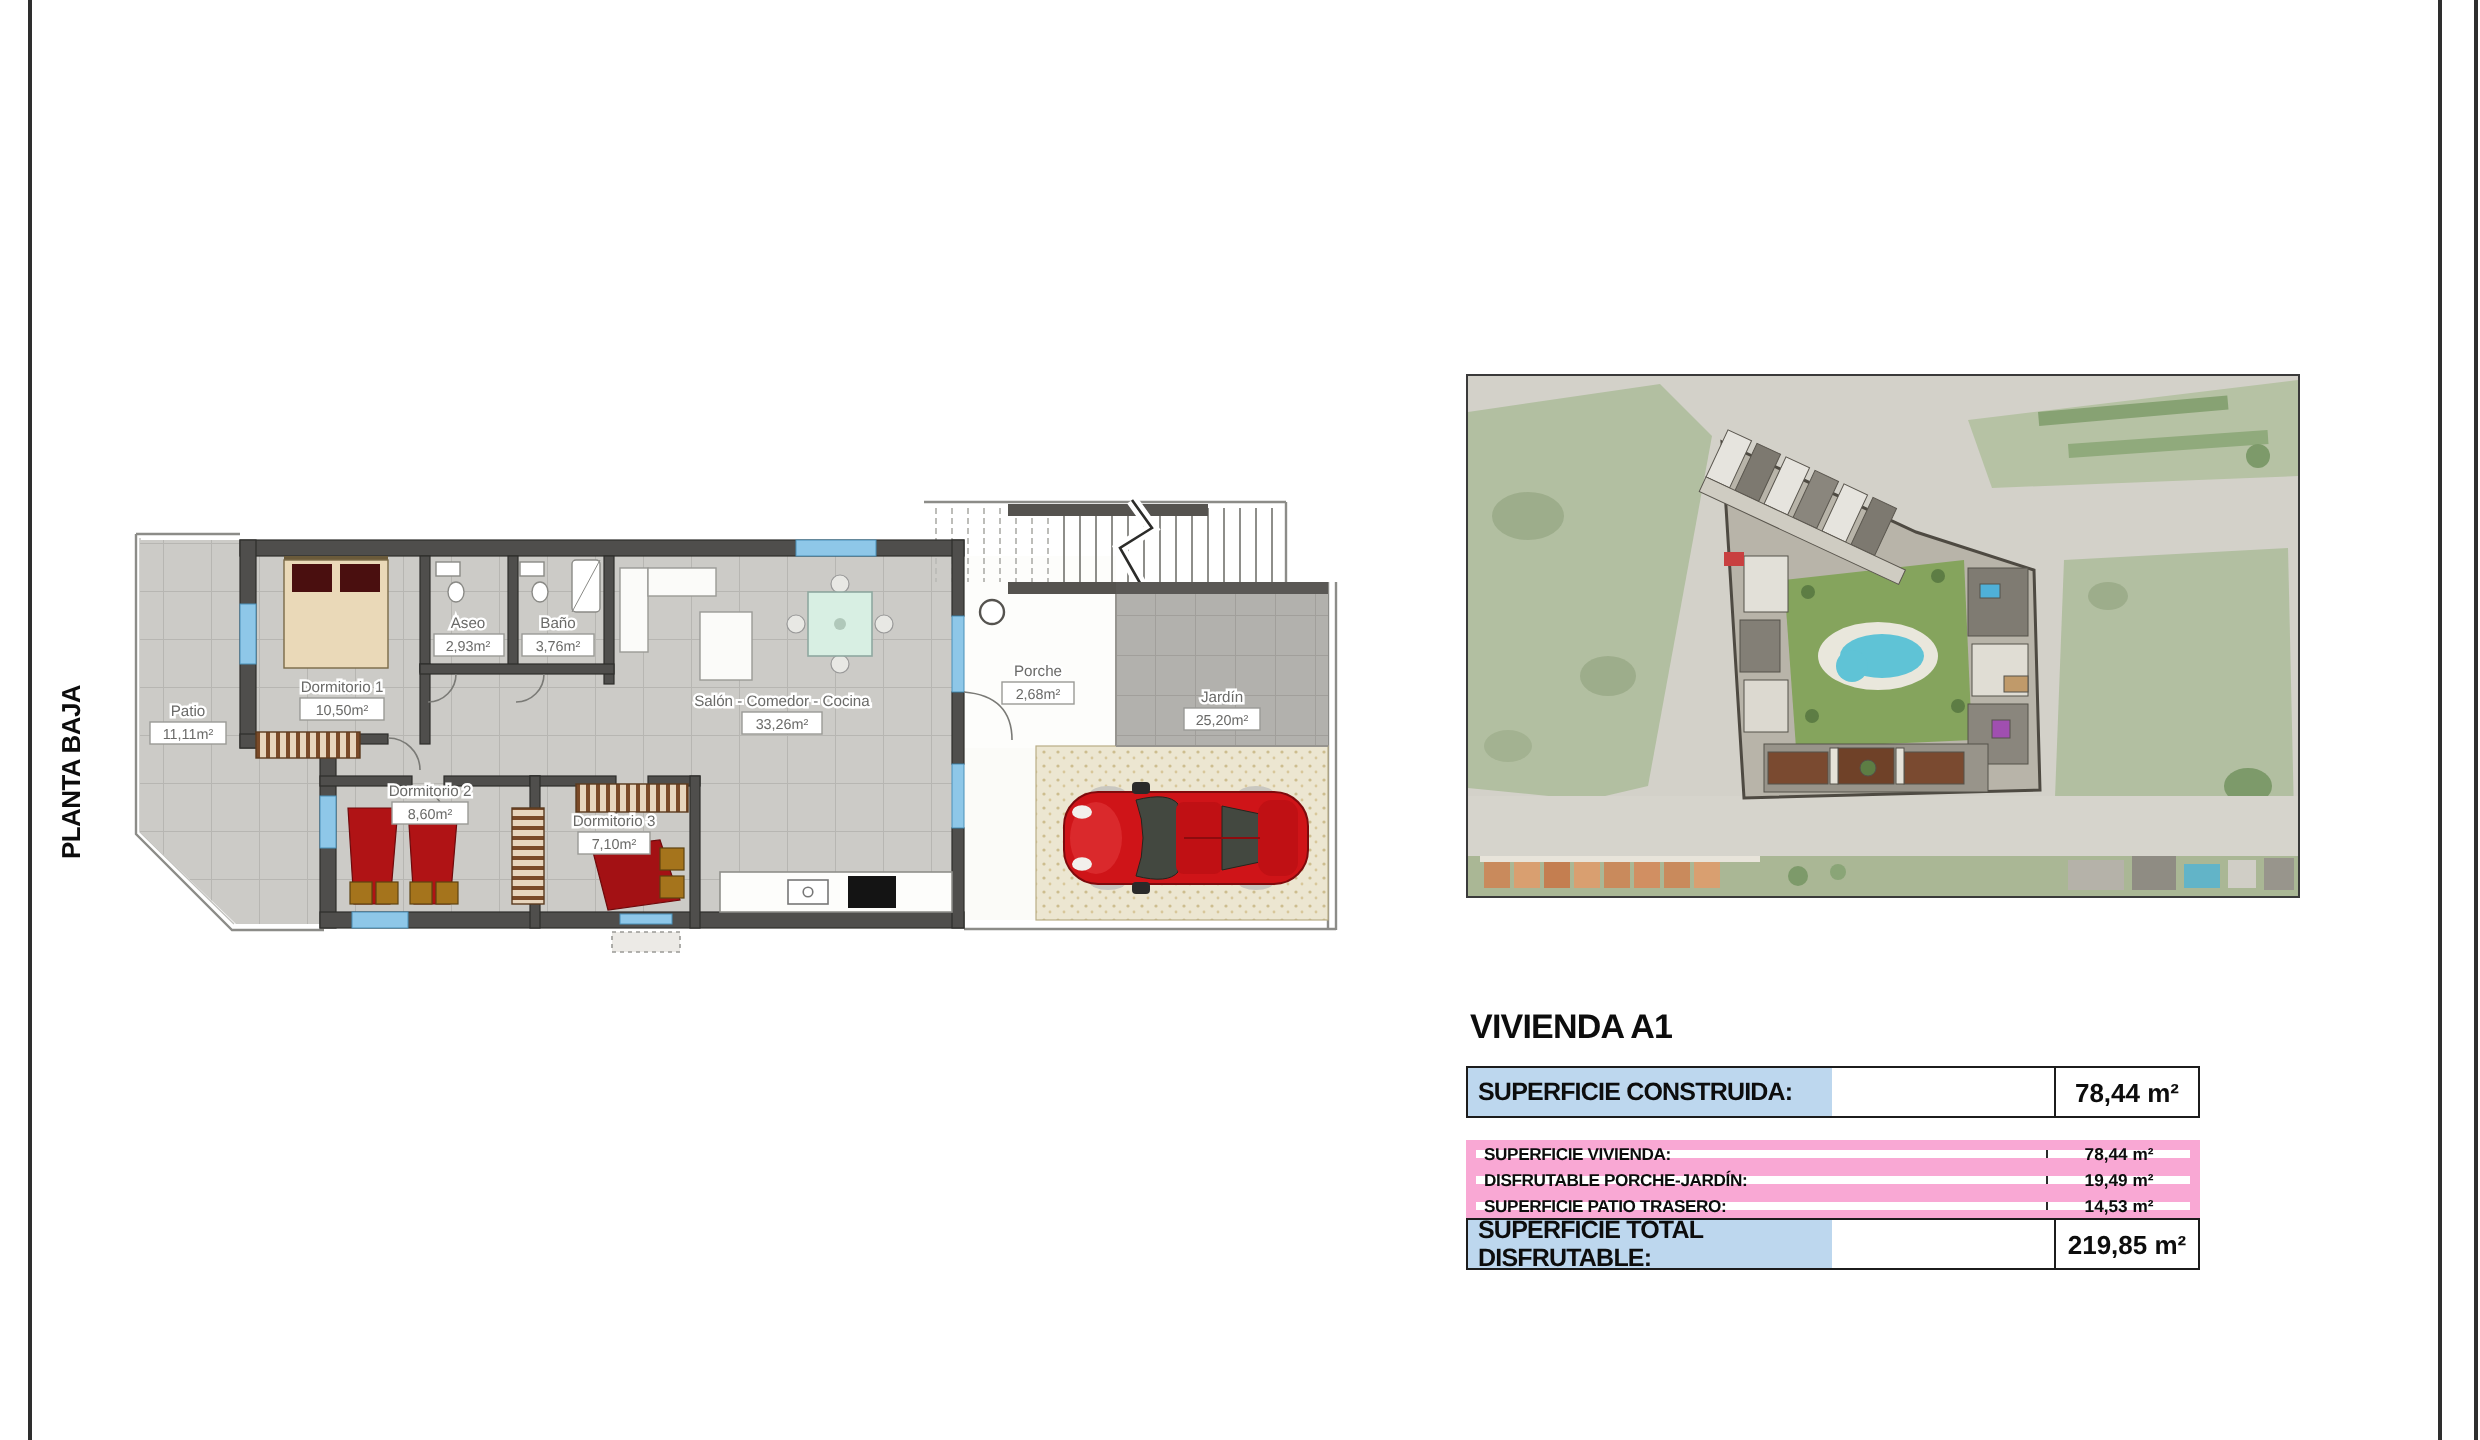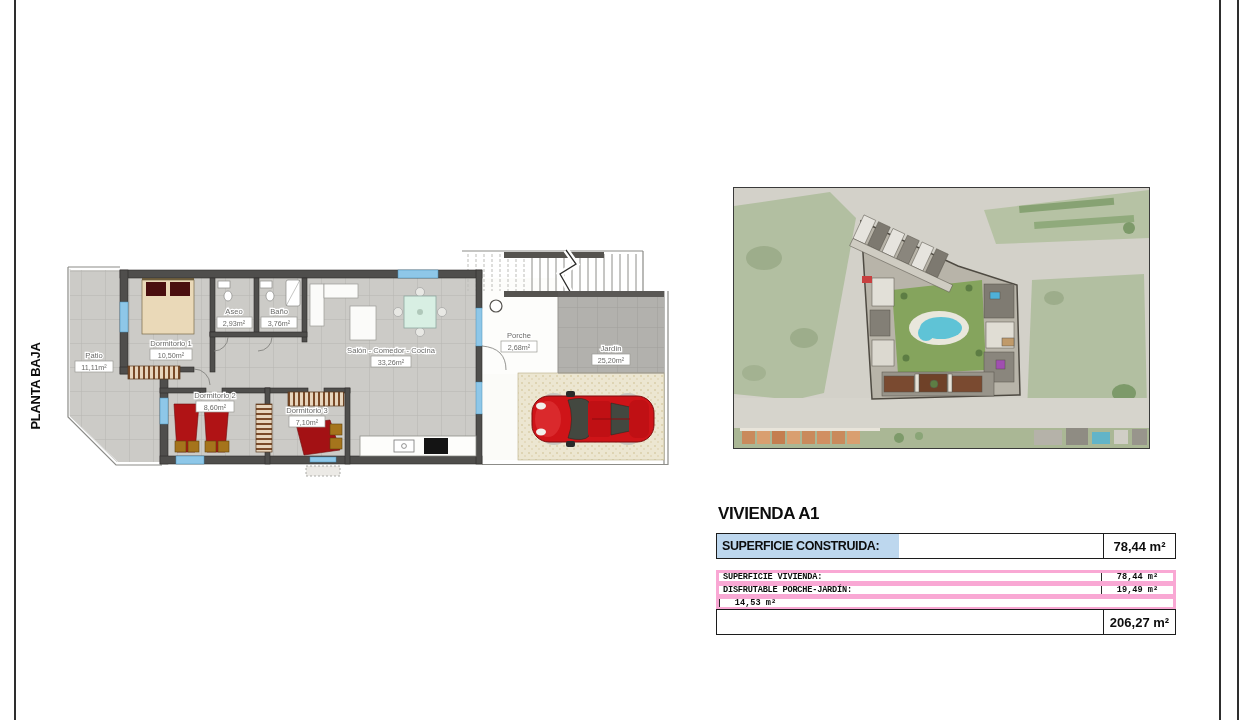--- a/index.html
+++ b/index.html
@@ -12,30 +12,30 @@
     transform:rotate(-90deg);text-align:center;font-size:13px;font-weight:700;
     letter-spacing:-0.3px;color:#0c0c0c;white-space:nowrap;}
   
   .plan-svg{position:absolute;left:58px;top:248px;}
   .aerial{position:absolute;left:733px;top:187px;width:415px;height:260px;border:1.4px solid #3a3a3a;}
   svg text{font-family:"Liberation Sans",sans-serif;}
   .room-name{font-size:7.6px;fill:#6a6a68;paint-order:stroke;stroke:#ffffff;stroke-width:2.4px;}
   .room-area{font-size:7.2px;fill:#6a6a68;}
   .area-box{fill:#ffffff;stroke:#9a9a96;stroke-width:0.7;}
   
-  .summary{position:absolute;left:716px;top:504px;width:460px;color:#0d0d0d;}
+  .summary{position:absolute;left:733px;top:504px;width:367px;color:#0d0d0d;}
   .v-title{font-size:17px;font-weight:800;letter-spacing:-0.4px;margin:0 0 9px 2px;}
   .big-row{display:flex;height:26px;border:1.3px solid #1c1c1c;box-sizing:border-box;align-items:stretch;}
   .big-row .lbl{width:182px;background:var(--hl);display:flex;align-items:center;
       padding-left:5px;font-size:12.5px;font-weight:800;letter-spacing:-0.4px;box-sizing:border-box;}
   .big-row .mid{flex:1;background:#fff;}
   .big-row .val{width:72px;border-left:1.3px solid #1c1c1c;display:flex;align-items:center;
       justify-content:center;font-size:13px;font-weight:800;box-sizing:border-box;}
   .gap{height:12px;}
-  .srow{display:flex;height:14px;border:3px solid #f9a8d4;box-sizing:border-box;margin-top:-1px;font-family:Liberation Mono, monospace;}
+  .srow{display:flex;height:14px;border:5px solid #f9a8d4;box-sizing:border-box;margin-top:-1px;}
   .srow .lbl{flex:1;display:flex;align-items:center;padding-left:4px;
       font-size:8.6px;font-weight:700;letter-spacing:-0.2px;}
   .srow .val{width:72px;border-left:1px solid #2b2b2b;display:flex;align-items:center;
       justify-content:center;font-size:8.6px;font-weight:700;box-sizing:border-box;}
   .total{margin-top:-1px;}
 </style>
 </head>
 <body>
 
 <div class="sheet">
@@ -358,22 +358,24 @@
 
     <div class="srow">
       <div class="lbl">SUPERFICIE VIVIENDA:</div>
       <div class="val">78,44 m²</div>
     </div>
     <div class="srow">
       <div class="lbl">DISFRUTABLE PORCHE-JARDÍN:</div>
       <div class="val">19,49 m²</div>
     </div>
     <div class="srow">
+      <div class="lbl">SUPERFICIE PATIO TRASERO:</div>
       <div class="val">14,53 m²</div>
     </div>
 
     <div class="big-row total">
+      <div class="lbl">SUPERFICIE TOTAL DISFRUTABLE:</div>
       <div class="mid"></div>
-      <div class="val">206,27 m²</div>
+      <div class="val">219,85 m²</div>
     </div>
   </div>
 
 </div>
 
 </body></html>

